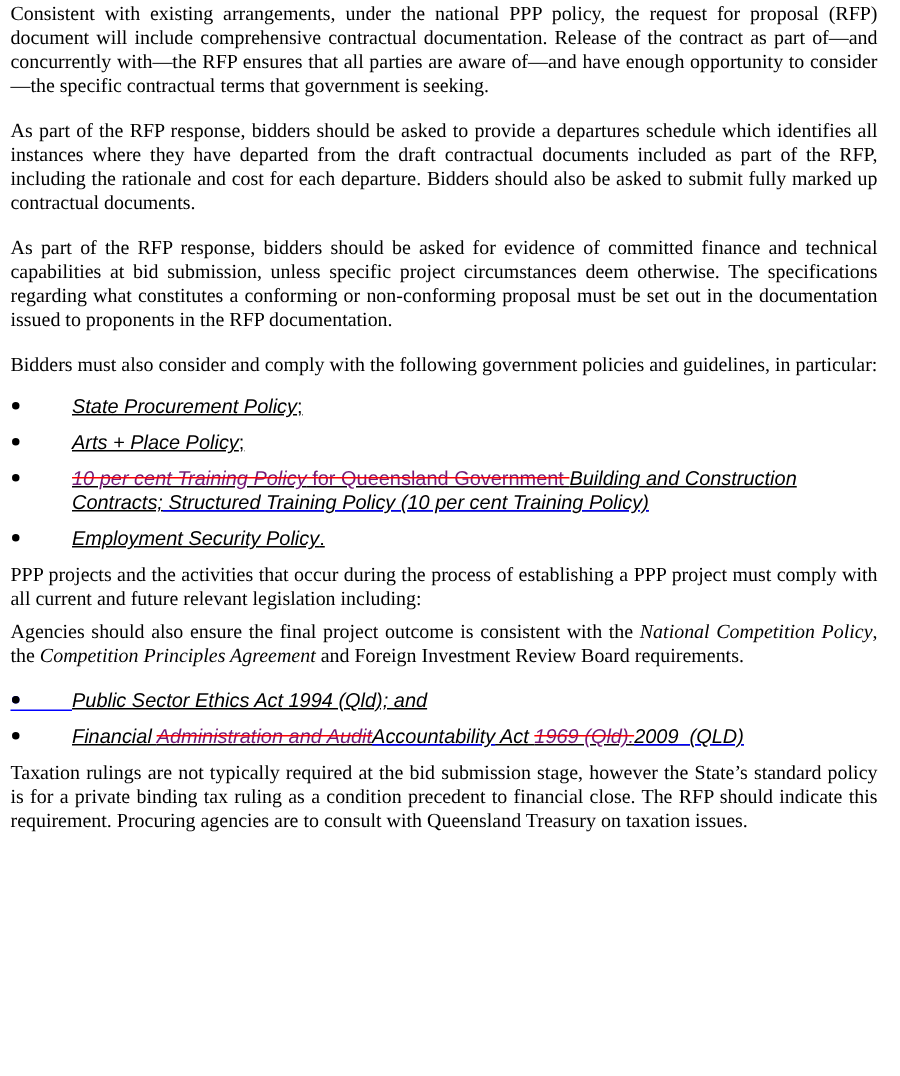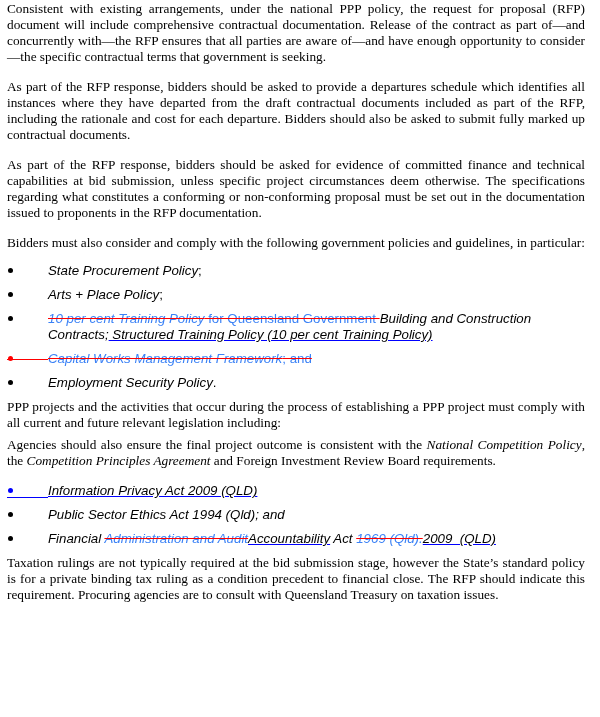--- a/index.html
+++ b/index.html
@@ -30,41 +30,42 @@
       list-style: none;
       margin: 0 0 8px 0;
       padding: 0;
     }
     ul.bullets li {
       position: relative;
       padding-left: 41px;
       line-height: 16px;
       margin-bottom: 8px;
       font-style: italic;
+      text-decoration: underline;
     }
     ul.bullets li .bullet {
       position: absolute;
       left: 0;
       top: 0;
       width: 41px;
       font-style: normal;
     }
     .bullet-dot {
       display: inline-block;
       width: 5px;
       height: 5px;
       border-radius: 50%;
       background: #000;
       margin-left: 1px;
       vertical-align: middle;
       position: relative;
       top: -1px;
     }
     .del {
-      color: #3b82f6;
+      color: #701a75;
       text-decoration: line-through;
       text-decoration-color: #ff0000;
     }
     .ins {
       color: #000000;
       text-decoration: underline;
       text-decoration-color: #0000ff;
     }
     .upright { font-style: normal; }
     .it { font-style: italic; }
@@ -113,38 +114,33 @@
       <span>State Procurement Policy</span><span class="upright">;</span>
     </li>
     <li>
       <span class="bullet"><span class="bullet-dot"></span></span>
       <span>Arts + Place Policy</span><span class="upright">;</span>
     </li>
     <li>
       <span class="bullet"><span class="bullet-dot"></span></span>
       <span class="del">10 per cent Training Policy</span><span class="del upright"> for Queensland Government </span><span>Building and Construction Contracts;</span><span class="ins"> Structured Training Policy (10 per cent Training Policy)</span>
     </li>
-    <li class="line-del">
-      <span class="bullet"><span class="bullet-dot"></span></span>
-      <span class="del">Capital Works Management Framework</span><span class="del upright">; and</span>
-    </li>
     <li>
       <span class="bullet"><span class="bullet-dot"></span></span>
       <span>Employment Security Policy</span><span class="upright">.</span>
     </li>
   </ul>
 
   <p class="para" style="margin-bottom:6px;">PPP projects and the activities that occur during the process of establishing a PPP project must comply with all current and future relevant legislation including:</p>
 
   <p class="para"><span>Agencies should also ensure the final project outcome is consistent with the </span><span class="it">National Competition Policy</span><span>, the </span><span class="it">Competition Principles Agreement</span><span> and Foreign Investment Review Board requirements.</span></p>
 
   <ul class="bullets">
     <li class="line-ins">
       <span class="bullet"><span class="bullet-dot"></span></span>
-      <span class="ins">Information Privacy Act 2009 (QLD)</span>
     </li>
     <li>
       <span class="bullet"><span class="bullet-dot"></span></span>
       <span>Public Sector Ethics Act 1994 (Qld); and</span>
     </li>
     <li>
       <span class="bullet"><span class="bullet-dot"></span></span>
       <span>Financial </span><span class="del">Administration and Audit</span><span class="ins">Accountability</span><span> Act </span><span class="del">1969 (Qld).</span><span class="ins" style="white-space:pre;">2009  (QLD)</span>
     </li>
   </ul>

